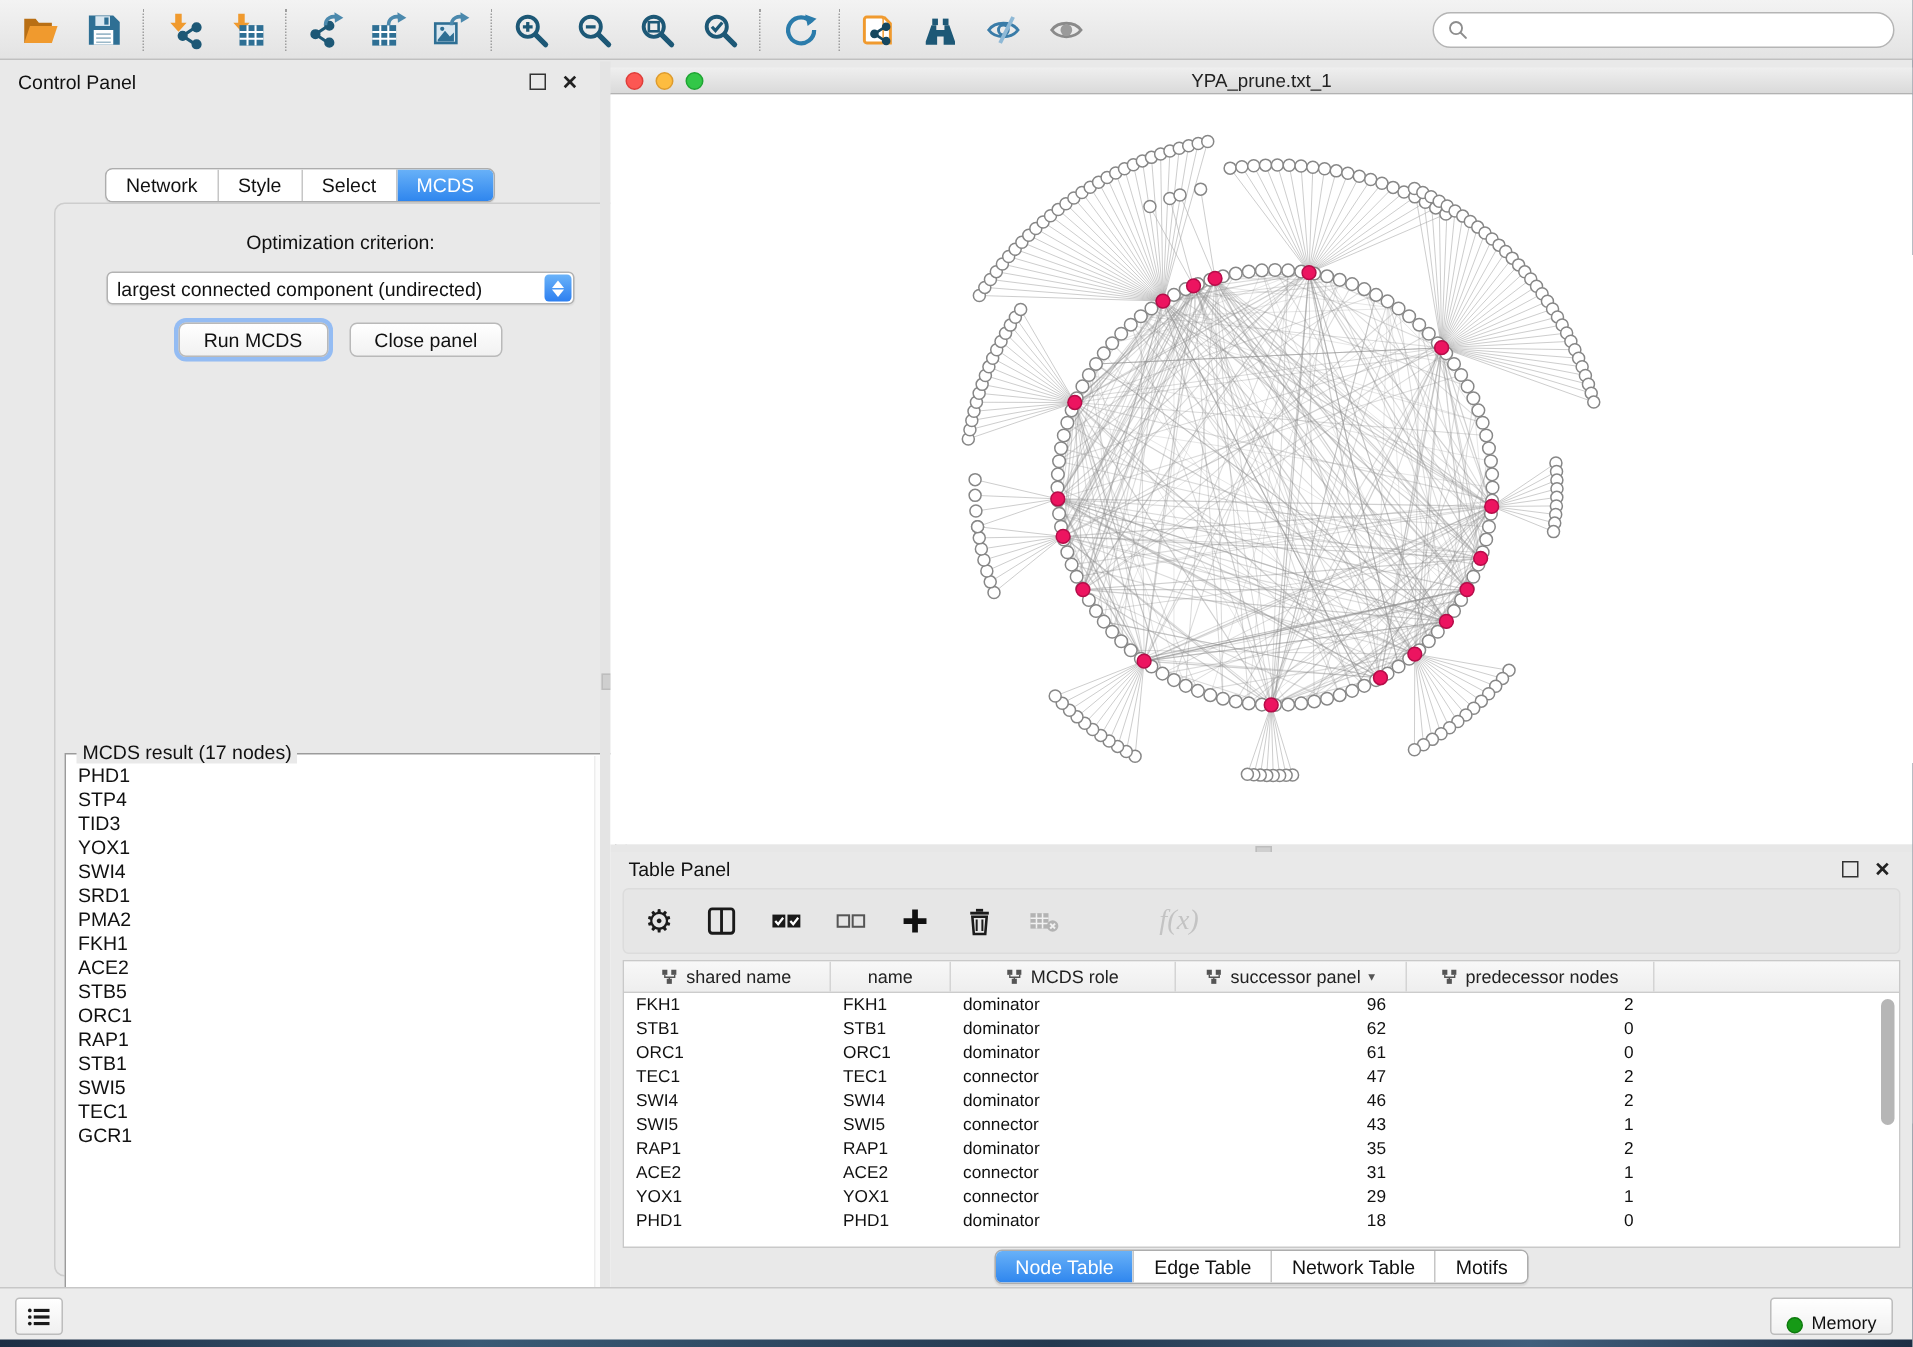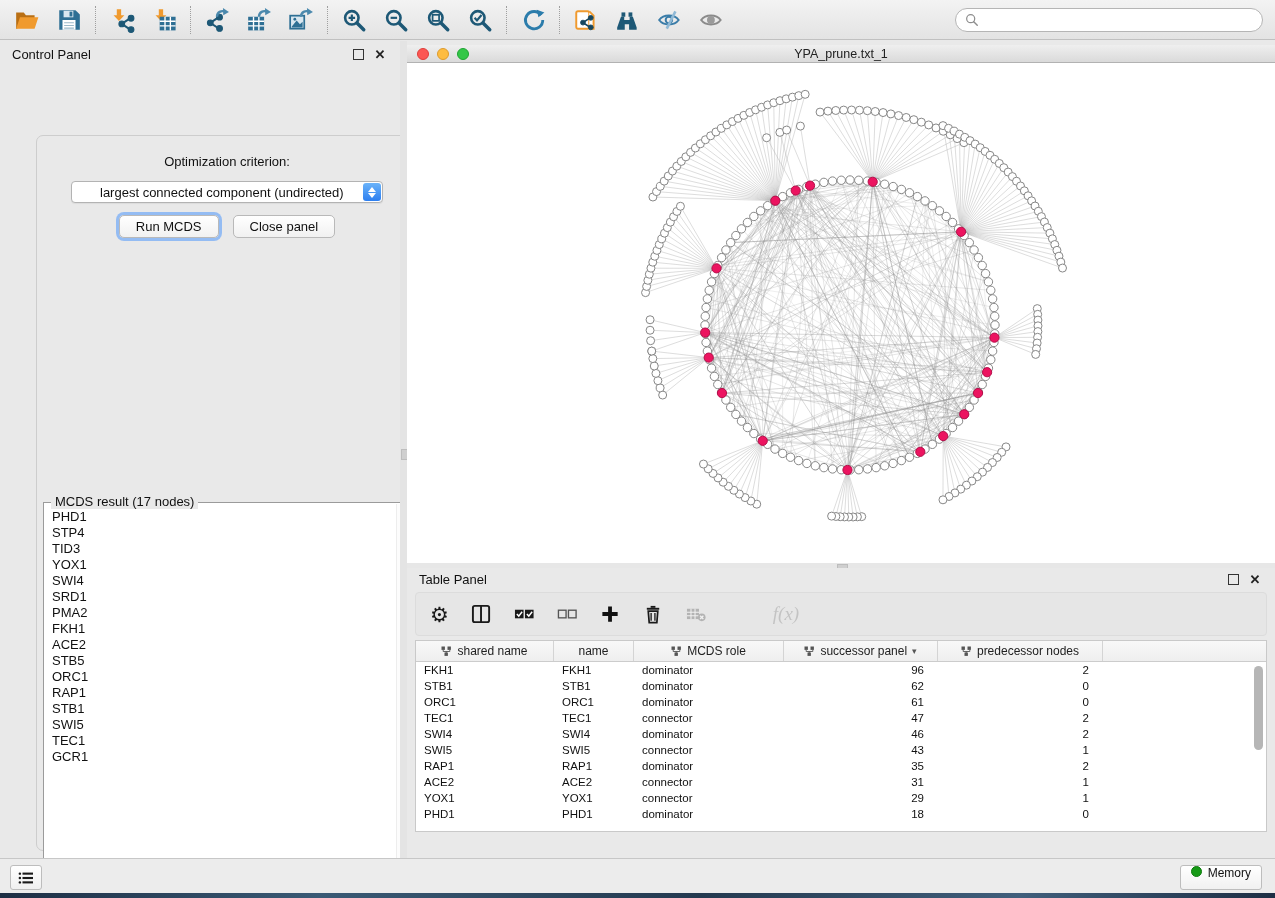--- a/index.html
+++ b/index.html
@@ -31,21 +31,21 @@
   .close-glyph{font-size:13px;font-weight:bold;line-height:1;}
   .seg{display:inline-flex;border:1px solid #adadad;border-radius:5px;overflow:hidden;background:#fff;box-shadow:0 1px 1px rgba(0,0,0,.08);}
   .seg .tab{padding:3px 13px;font-size:13px;color:#111;border-left:1px solid #c6c6c6;cursor:default;background:#fff;}
   .seg .tab:first-child{border-left:none;}
   .seg .tab.active{background:linear-gradient(#68b1f8,#2f86ee);color:#fff;}
   .tabs-row{position:absolute;left:0;top:71px;width:400px;text-align:center;}
   .ctrl-inner{position:absolute;left:8px;top:94px;width:382px;height:716px;
     background:#e9e9e9;border:1px solid #cdcdcd;border-radius:7px;box-sizing:border-box;margin-left:28px;}
   .opt-label{text-align:center;font-size:13px;color:#111;margin-top:18px;}
   .combo{position:relative;margin:12px auto 0;width:312px;height:22px;background:#fff;border:1px solid #b3b3b3;
-    border-radius:4px;display:flex;align-items:center;font-size:13px;color:#111;padding-left:28px;box-sizing:border-box;
+    border-radius:4px;display:flex;align-items:center;font-size:13px;color:#111;padding-left:6px;box-sizing:border-box;
     box-shadow:0 1px 1px rgba(0,0,0,.06);}
   .stepper{position:absolute;right:1px;top:1px;width:18px;height:18px;border-radius:3px;
     background:linear-gradient(#6ab3f9,#2d7ff0);display:flex;flex-direction:column;align-items:center;justify-content:center;gap:1px;}
   .stepper .up{width:0;height:0;border-left:4px solid transparent;border-right:4px solid transparent;border-bottom:5px solid #fff;}
   .stepper .down{width:0;height:0;border-left:4px solid transparent;border-right:4px solid transparent;border-top:5px solid #fff;}
   .btn-row{display:flex;justify-content:center;gap:14px;margin-top:12px;}
   .mac-btn{background:linear-gradient(#ffffff,#f1f1f1);border:1px solid #b9b9b9;border-radius:5px;
     padding:3px 16px;font-size:13px;color:#111;}
   .mac-btn.focused{box-shadow:0 0 0 3px rgba(92,158,250,.6);}
   .result-group{position:absolute;left:6px;top:366px;width:368px;height:372px;}
@@ -85,21 +85,21 @@
   .td.num{text-align:right;padding-right:14px;}
   .tbl-scroll{position:absolute;right:2px;top:23px;width:11px;height:163px;}
   .tbl-thumb{position:absolute;left:1px;top:2px;width:9px;height:84px;border-radius:5px;background:#b6b6b6;}
   .tp-tabs{position:absolute;left:0;width:868px;top:265px;text-align:center;}
 
   
   .statusbar{position:absolute;left:0;top:858px;width:1275px;height:35px;background:#ececec;border-top:1px solid #c7c7c7;box-sizing:border-box;}
   .listbtn{position:absolute;left:10px;top:6px;width:30px;height:23px;background:linear-gradient(#fff,#f0f0f0);
     border:1px solid #bdbdbd;border-radius:3px;display:flex;align-items:center;justify-content:center;}
   .membtn{position:absolute;right:13px;top:6px;height:23px;background:linear-gradient(#ffffff,#f1f1f1);
-    border:1px solid #bdbdbd;border-radius:3px;display:flex;align-items:flex-start;gap:6px;padding:0 10px;font-size:12px;color:#111;}
+    border:1px solid #bdbdbd;border-radius:3px;display:flex;align-items:flex-end;gap:6px;padding:0 10px;font-size:12px;color:#111;}
   .memdot{width:11px;height:11px;border-radius:50%;background:#169a16;border:1px solid #0d7a0d;box-sizing:border-box;}
 </style>
 </head>
 <body>
 
 <div class="app">
 
   <div class="toolbar">
     <div id="toolbar-icons" style="display:flex;align-items:center;">
         <div class="tbtn">
@@ -255,20 +255,26 @@
     <div class="panel-head">
       <span>Control Panel</span>
       <span class="sp"></span>
       <span class="winbtn">
           <span class="float-glyph"></span>
         </span>
       <span class="winbtn">
           <span class="close-glyph">✕</span>
         </span>
     </div>
+    <div class="tabs-row"><span class="seg" id="ctrl-tabs">
+          <span class="tab">Network</span>
+          <span class="tab">Style</span>
+          <span class="tab">Select</span>
+          <span class="tab active">MCDS</span>
+        </span></div>
 
     <div class="ctrl-inner">
       <div class="opt-label">Optimization criterion:</div>
       <div class="combo">
         <span>largest connected component (undirected)</span>
         <span class="stepper">
             <span class="up"></span>
             <span class="down"></span>
           </span>
       </div>
@@ -1294,20 +1300,26 @@
             <div class="td" style="width: 80px;">PHD1</div>
             <div class="td" style="width: 150px;">dominator</div>
             <div class="td num" style="width: 154px;">18</div>
             <div class="td num" style="width: 165px;">0</div>
           </div>
         </div>
       <div class="tbl-scroll">
           <div class="tbl-thumb"></div>
         </div>
     </div>
+    <div class="tp-tabs"><span class="seg" id="tp-tabs">
+          <span class="tab active">Node Table</span>
+          <span class="tab">Edge Table</span>
+          <span class="tab">Network Table</span>
+          <span class="tab">Motifs</span>
+        </span></div>
   </div>
 
   <div class="statusbar">
     <div class="listbtn">
       <svg viewBox="0 0 20 16" width="18" height="14">
         <circle cx="3" cy="3" r="1.4" fill="#1a1a1a"></circle>
           <rect x="6" y="1.8" width="12" height="2.4" fill="#1a1a1a"></rect>
         <circle cx="3" cy="8" r="1.4" fill="#1a1a1a"></circle>
           <rect x="6" y="6.8" width="12" height="2.4" fill="#1a1a1a"></rect>
         <circle cx="3" cy="13" r="1.4" fill="#1a1a1a"></circle>

